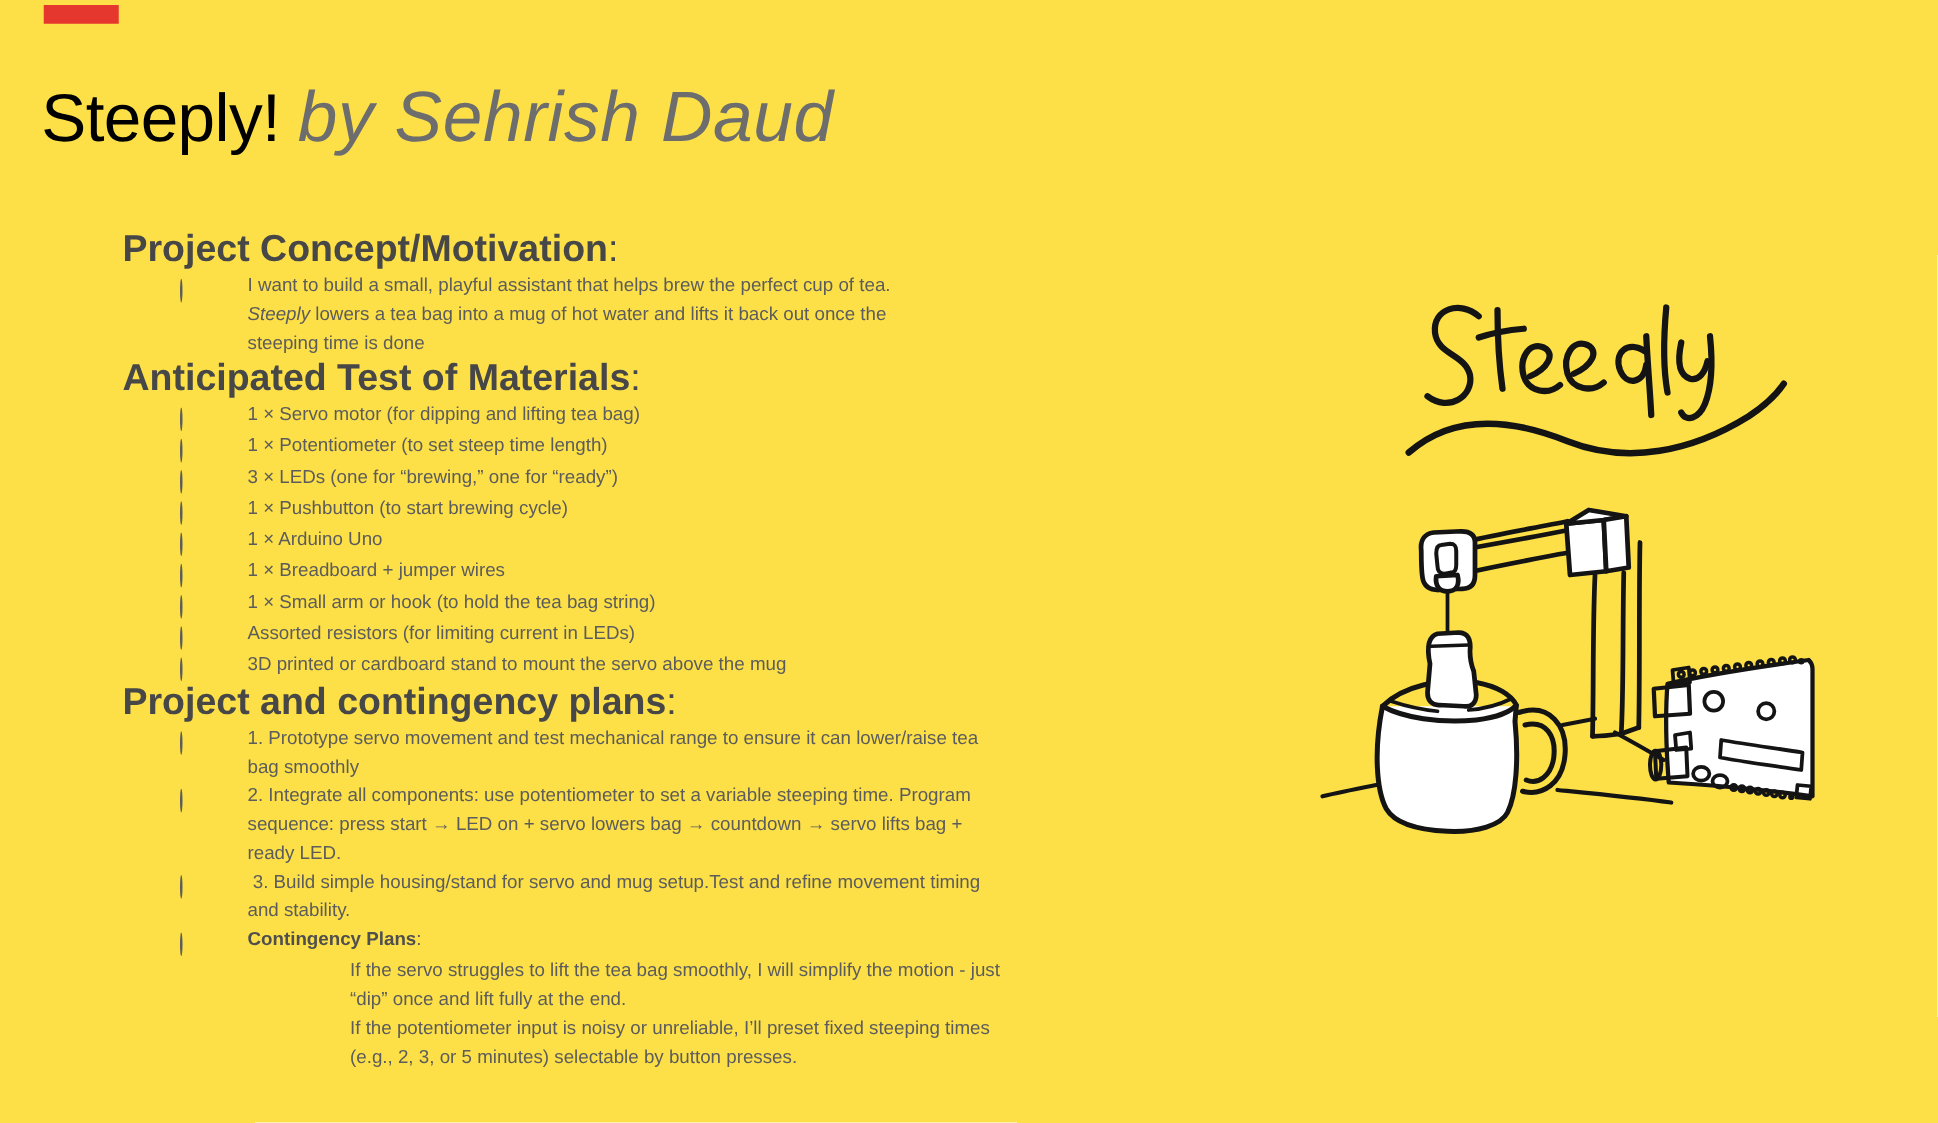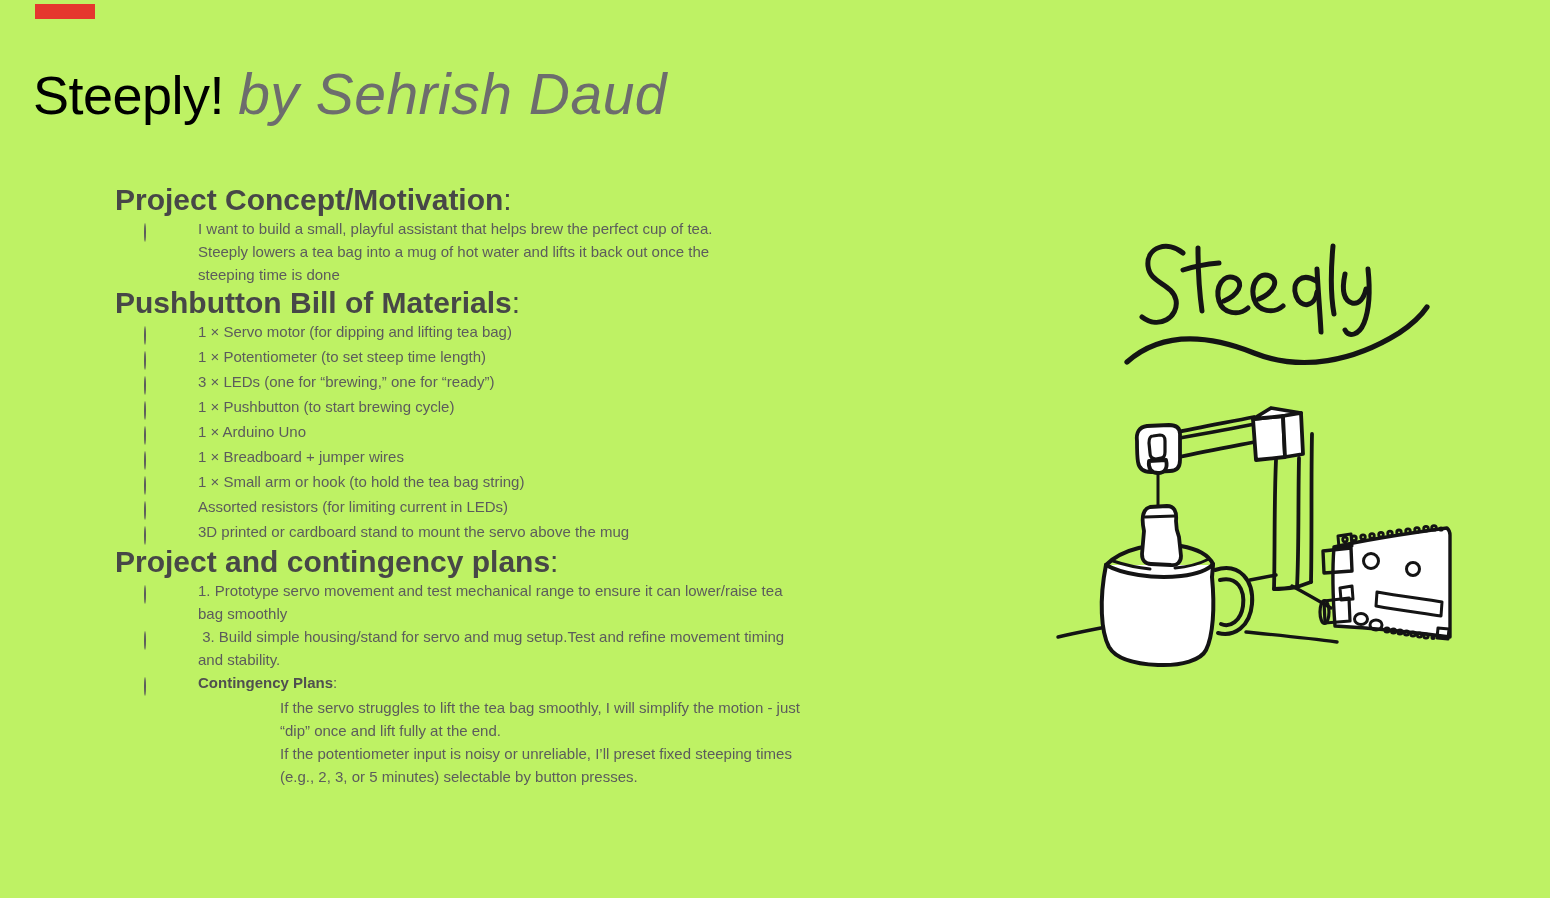--- a/index.html
+++ b/index.html
@@ -1,26 +1,26 @@
 <!DOCTYPE html>
 <html><head>
 <meta charset="utf-8">
 <style>
   html,body{margin:0;padding:0;background:#ffffff;}
   body{font-family:"Liberation Sans", sans-serif;}
-  .slide{position:relative;width:1550px;height:898px;background:#bef264;overflow:hidden;}
+  .slide{position:relative;width:1550px;height:898px;background:#fde047;overflow:hidden;}
 
   .red-marker{position:absolute;left:35px;top:4px;width:60px;height:15px;background:#e5372e;}
 
   .title{position:absolute;left:33px;top:56px;white-space:nowrap;line-height:76px;}
   .title-main{font-size:54px;color:#000000;letter-spacing:-0.5px;}
   .title-byline{font-size:57px;font-style:italic;color:#6d6d6d;margin-left:14px;letter-spacing:0.5px;}
 
   .content{position:absolute;left:0;top:183px;width:1015px;}
-  .h-row{display:flex;padding-left:57px;margin:2px 0 2px 0;}
+  .h-row{display:flex;padding-left:40px;margin:2px 0 2px 0;}
   .h-marker{flex:0 0 58px;padding-top:9px;}
   .dot{width:13px;height:13px;border-radius:50%;background:#474747;}
   .h-text{font-size:30px;line-height:30px;color:#474747;}
   .h-bold{font-weight:bold;}
 
   .li2{display:flex;padding-left:144px;}
   .li2 .m{flex:0 0 54px;padding-top:7px;}
   .ring{width:9px;height:9px;border:1.6px solid #5c5c5c;border-radius:50%;box-sizing:border-box;}
   .li3{display:flex;padding-left:228px;}
   .li3 .m{flex:0 0 52px;padding-top:8px;}
@@ -45,27 +45,27 @@
 
   <div class="content">
 
     <div class="h-row">
       <span class="h-marker"><span class="dot"></span></span>
       <span class="h-text"><span class="h-bold">Project Concept/Motivation</span><span>:</span></span>
     </div>
     <div class="li2">
       <span class="m"><span class="ring"></span></span>
       <span class="t"><span>I want to build a small, playful assistant that helps brew the perfect cup of tea.
-</span><span style="">Steeply</span><span> lowers a tea bag into a mug of hot water and lifts it back out once the
+</span><span style="font-style:italic;">Steeply</span><span> lowers a tea bag into a mug of hot water and lifts it back out once the
 steeping time is done</span></span>
     </div>
 
     <div class="h-row">
       <span class="h-marker"><span class="dot"></span></span>
-      <span class="h-text"><span class="h-bold">Pushbutton Bill of Materials</span><span>:</span></span>
+      <span class="h-text"><span class="h-bold">Anticipated Test of Materials</span><span>:</span></span>
     </div>
     <div class="li2">
         <span class="m"><span class="ring"></span></span>
         <span class="t">1 × Servo motor (for dipping and lifting tea bag)</span>
       </div>
     <div class="li2">
         <span class="m"><span class="ring"></span></span>
         <span class="t">1 × Potentiometer (to set steep time length)</span>
       </div>
     <div class="li2">
@@ -98,20 +98,26 @@
       </div>
 
     <div class="h-row">
       <span class="h-marker"><span class="dot"></span></span>
       <span class="h-text"><span class="h-bold">Project and contingency plans</span><span>:</span></span>
     </div>
     <div class="li2">
         <span class="m"><span class="ring"></span></span>
         <span class="t">1. Prototype servo movement and test mechanical range to ensure it can lower/raise tea
 bag smoothly</span>
+      </div>
+    <div class="li2">
+        <span class="m"><span class="ring"></span></span>
+        <span class="t">2. Integrate all components: use potentiometer to set a variable steeping time. Program
+sequence: press start → LED on + servo lowers bag → countdown → servo lifts bag +
+ready LED.</span>
       </div>
     <div class="li2">
         <span class="m"><span class="ring"></span></span>
         <span class="t"> 3. Build simple housing/stand for servo and mug setup.Test and refine movement timing
 and stability.</span>
       </div>
     <div class="li2">
       <span class="m"><span class="ring"></span></span>
       <span class="t"><span class="bold-label">Contingency Plans</span><span>:</span></span>
     </div>

